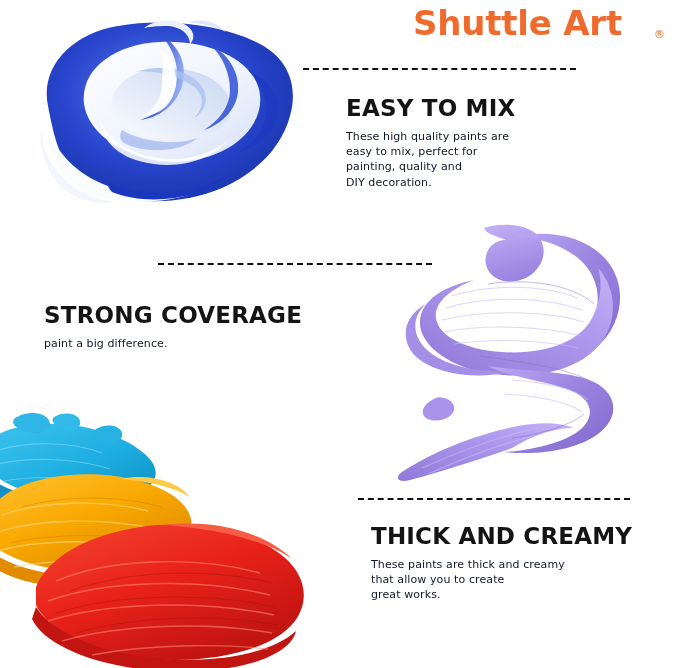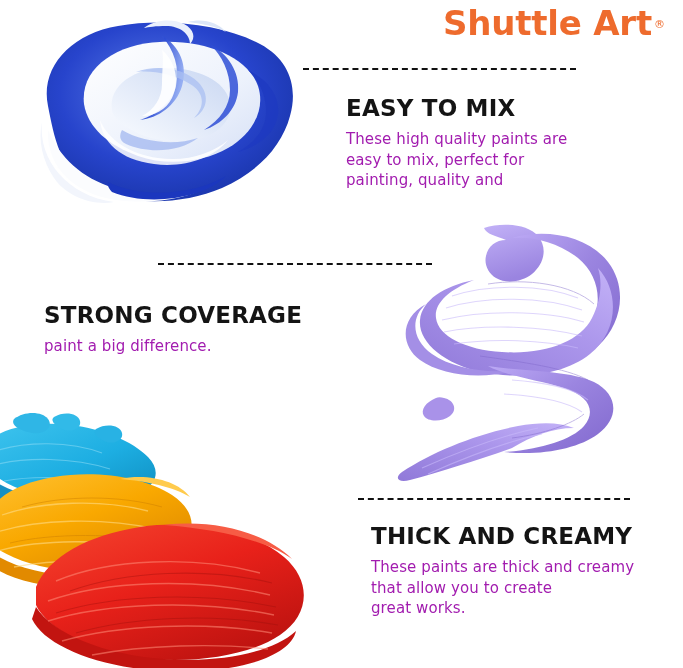--- a/index.html
+++ b/index.html
@@ -8,22 +8,23 @@
     width:683px; height:668px;
     font-family:"Liberation Sans", sans-serif;
     position:relative; overflow:hidden;
     background:#ffffff;
   }
   .stage { position:absolute; inset:0; }
 
   
   .brand {
     position:absolute; top:6px; right:18px;
-    display:flex; align-items:center;
+    display:flex; align-items:flex-end;
     line-height:1;
+    gap:30px;
   }
   .brand-word {
     font-size:34px; font-weight:700;
     letter-spacing:-0.2px;
     font-family:"DejaVu Sans", sans-serif;
   }
   .brand-reg {
     font-size:11px; font-weight:400;
     margin-left:2px; margin-top:2px;
     font-family:"DejaVu Sans", sans-serif;
@@ -39,21 +40,21 @@
   .rule-3 { left:358px; top:498px; width:272px; }
 
   
   .block { position:absolute; }
   .block h2 {
     font-size:23px; font-weight:700; color:#141414;
     letter-spacing:0.2px; margin-bottom:8px;
     font-family:"DejaVu Sans", sans-serif;
   }
   .block p {
-    font-size:15px; font-weight:400; color:#a21caf;
+    font-size:11px; font-weight:400; color:#0f172a;
     line-height:1.38; letter-spacing:0.1px;
     font-family:"DejaVu Sans", sans-serif;
   }
   .block p span { display:block; white-space:nowrap; }
 
   .block-easy   { left:346px; top:95px;  width:330px; }
   .block-strong { left:44px;  top:302px; width:330px; }
   .block-thick  { left:371px; top:523px; width:320px; }
 
   
@@ -148,20 +149,21 @@
   </div>
 
   <div class="rule rule-1"></div>
 
   <div class="block block-easy">
     <h2>EASY TO MIX</h2>
     <p>
       <span>These high quality paints are</span>
       <span>easy to mix, perfect for</span>
       <span>painting, quality and</span>
+      <span>DIY decoration.</span>
     </p>
   </div>
 
   <div class="art art-purple">
     <svg viewBox="0 0 250 265" xmlns="http://www.w3.org/2000/svg">
       <defs>
         <linearGradient id="gPurp" x1="0" y1="0" x2="1" y2="1">
           <stop offset="0%" stop-color="#BCA9F5"></stop>
           <stop offset="45%" stop-color="#9B85E0"></stop>
           <stop offset="100%" stop-color="#8168CE"></stop>

